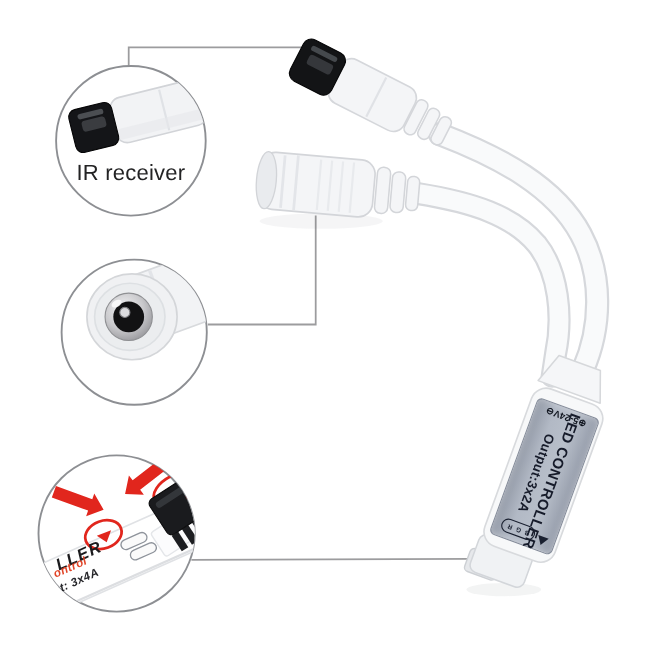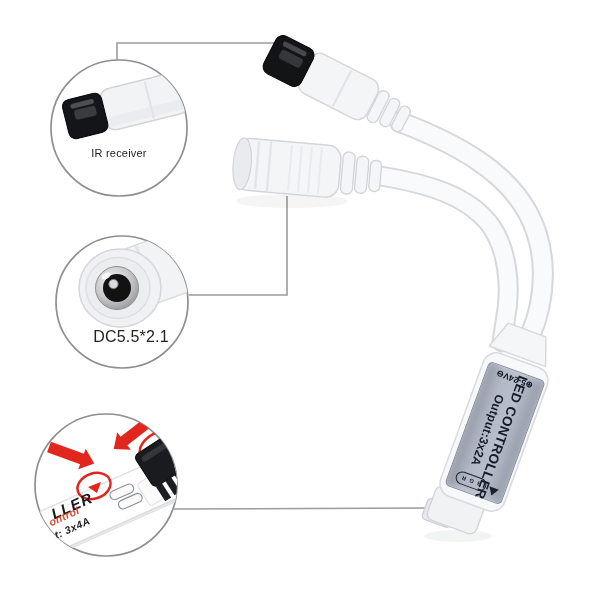--- a/index.html
+++ b/index.html
@@ -2,21 +2,21 @@
 <html><head>
 <meta charset="utf-8">
 <style>
   html,body{margin:0;padding:0;background:#fff;}
   #stage{
     position:relative;width:600px;height:600px;background:#ffffff;overflow:hidden;
     font-family:"Liberation Sans",sans-serif;
   }
   #art{position:absolute;left:0;top:0;}
   .callout-label{
-    position:absolute;text-align:center;color:#232324;font-size:11px;
+    position:absolute;text-align:center;color:#232324;font-size:20px;
     letter-spacing:.2px;font-weight:500;
   }
   
   #ctrl-label{
     position:absolute;left:465px;top:367px;width:58px;height:130px;
     transform:rotate(20deg);transform-origin:center;
     background:linear-gradient(90deg,#939aa7 0%,#b2b9c5 30%,#b8bfca 62%,#959caa 100%);
     border:1px solid #868d9b;border-radius:5px;
     box-shadow:inset 0 0 6px rgba(255,255,255,.35);
   }
@@ -199,21 +199,20 @@
     <rect x="430" y="492" width="52" height="36" rx="7" transform="rotate(20 456 510)" fill="#f0f2f4" stroke="#d3d6da" stroke-width="1.4"></rect>
 
     <polygon points="508.2,323.2 545.8,336.8 545.6,366.6 489.2,346.0" fill="#f5f6f8" stroke="#d6d8db" stroke-width="1.4" stroke-linejoin="round"></polygon>
 
     <rect x="460" y="356" width="68" height="152" rx="14" transform="rotate(20 494 432)" fill="#f7f8f9" stroke="#d8dadd" stroke-width="1.5"></rect>
   </g>
 </svg>
 
 <div class="callout-label" style="left:63px;top:147px;width:112px;">IR receiver</div>
 
-<div class="callout-label" style="left:75px;top:328px;width:112px;font-size:16px;">DC5.5*2.1</div>
 
 <div id="circle3-texts">
   <div id="strip-frag1" class="strip-frag">LLER</div>
   <div id="strip-frag2" class="strip-frag">ontrol</div>
   <div id="strip-frag3" class="strip-frag">nt: 3x4A</div>
 </div>
 
 <div id="ctrl-label">
   <div id="ctrl-voltage">⊕5-24V⊖</div>
   <div id="ctrl-vtext">

